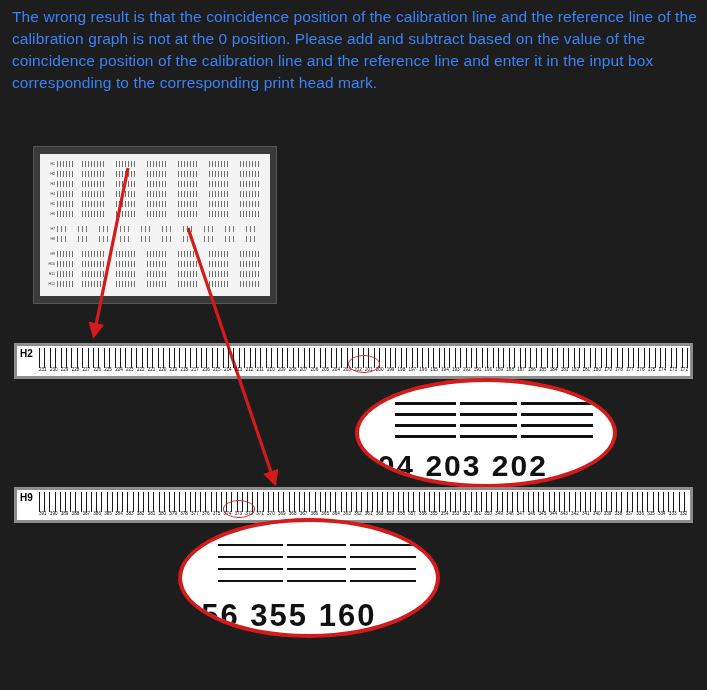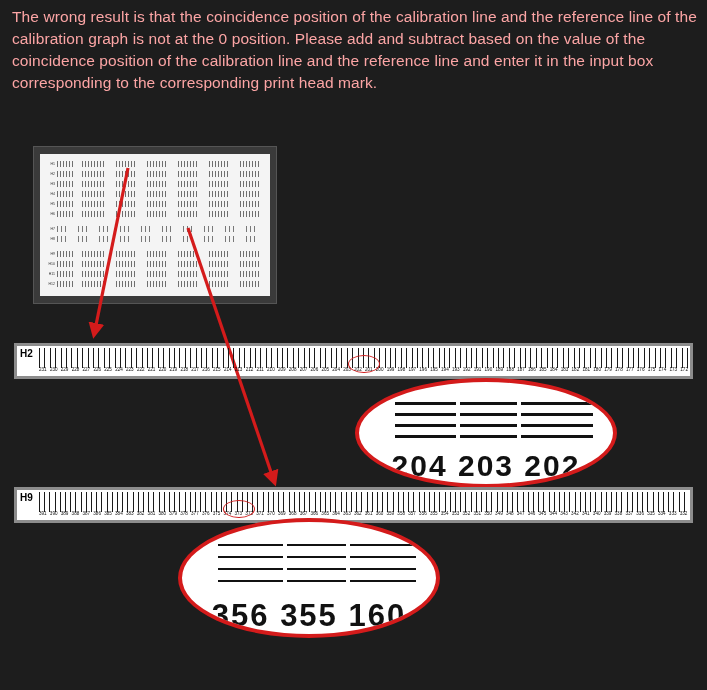--- a/index.html
+++ b/index.html
@@ -24,21 +24,21 @@
   }
 
   
   .instructions {
     position: absolute;
     left: 12px;
     top: 6px;
     width: 686px;
     font-size: 15.5px;
     line-height: 22px;
-    color: #fca5a5;
+    color: #3b82f6;
     letter-spacing: 0.1px;
   }
 
   
   .sheet-thumb {
     position: absolute;
     left: 33px;
     top: 146px;
     width: 244px;
     height: 158px;
@@ -193,21 +193,20 @@
     position: absolute;
     top: 0; bottom: 0;
     width: 4px;
     background: #ffffff;
   }
   .mag-digits {
     position: absolute;
     left: 0;
     right: 0;
     bottom: 2px;
-    text-align: center;
     font-family: "Liberation Sans", sans-serif;
     font-weight: bold;
     font-size: 30px;
     color: #111;
     letter-spacing: 2px;
     line-height: 32px;
   }
   #magnifier-h9 .mag-digits { font-size: 31px; }
 
   

